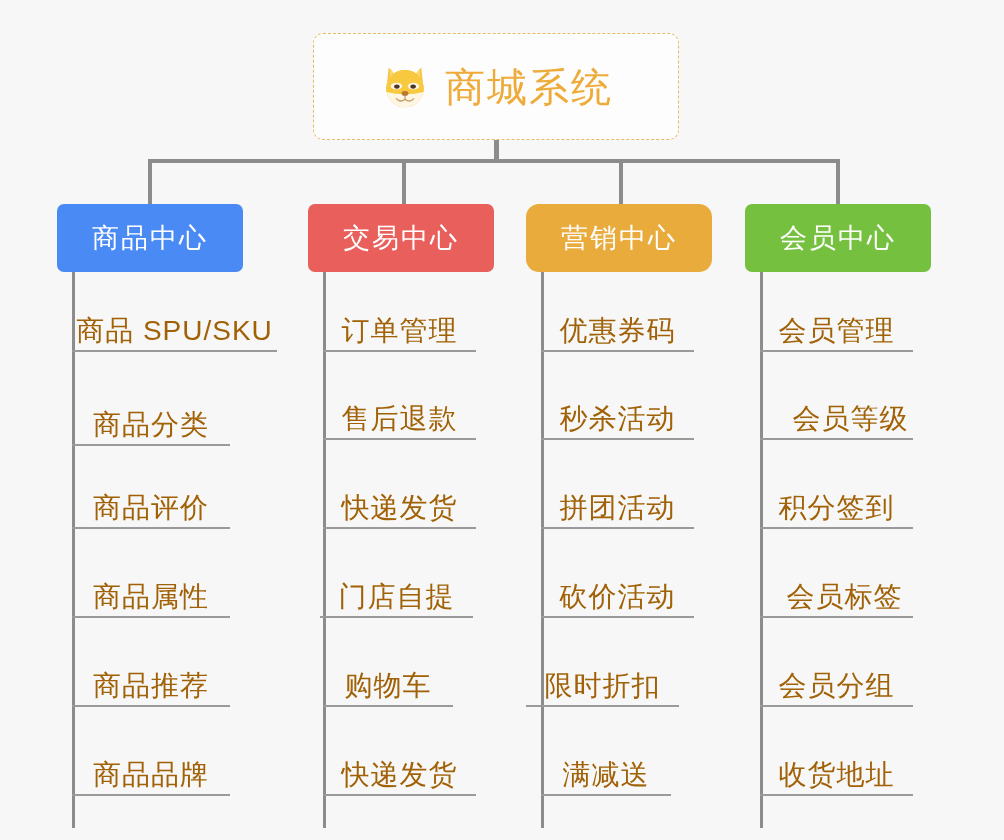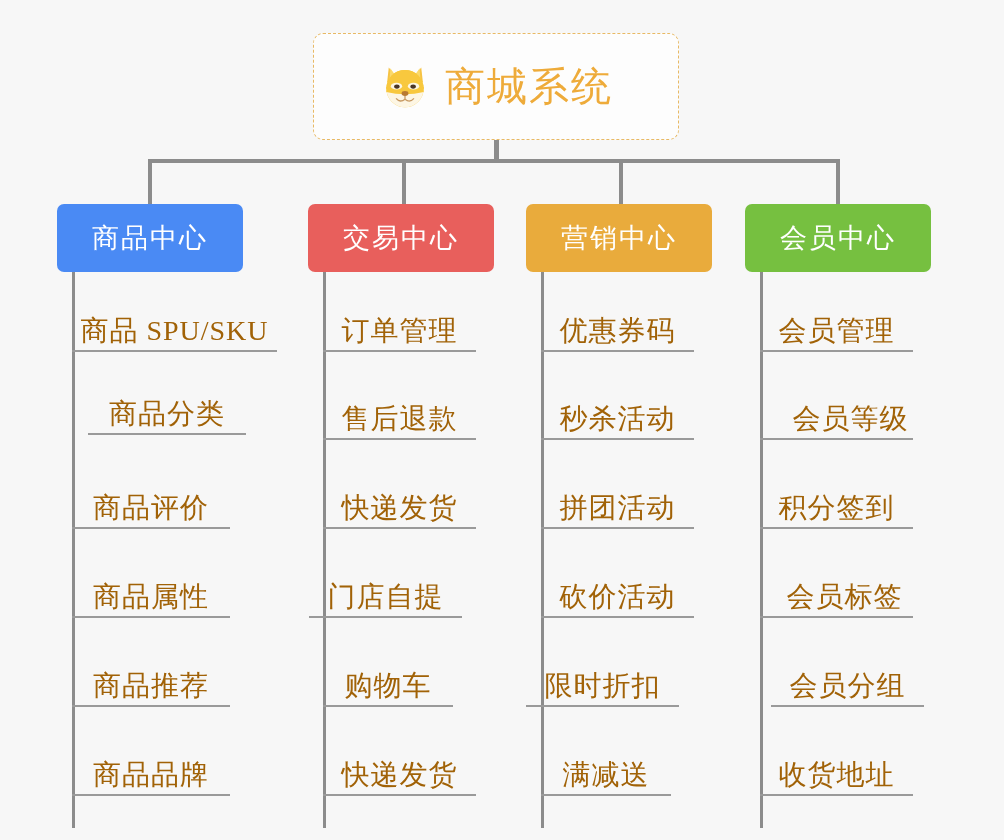--- a/index.html
+++ b/index.html
@@ -13,21 +13,20 @@
     font-family: "Liberation Sans", "DejaVu Sans", sans-serif;
     overflow: hidden;
     position: relative;
   }
 
   #diagram {
     position: absolute;
     left: 0; top: 0;
     width: 868px;
     height: 840px;
-    font-family: Liberation Serif, serif;
   }
 
   
   .root-node {
     position: absolute;
     left: 313px;
     top: 33px;
     width: 366px;
     height: 107px;
     box-sizing: border-box;
@@ -144,21 +143,21 @@
 
   <div class="column" style="left:57px; width:240px;">
     <div class="cat-header" style="width:186px; background:#4a8af4;text-align:center;">
       <span>商品中心</span>
     </div>
     <div class="spine" style="left:15px; top:68px; height:556px;"></div>
 
     <div class="leaf" style="left:15px; top:98px; width:205px; height:50px;">
       <span class="leaf-label">商品 SPU/SKU</span>
     </div>
-    <div class="leaf" style="left:15px; top:181px; width:158px; height:50px;margin-left:16px;">
+    <div class="leaf" style="left:15px; top:192px; width:158px; height:50px;">
       <span class="leaf-label">商品分类</span>
     </div>
     <div class="leaf" style="left:15px; top:275px; width:158px; height:50px;">
       <span class="leaf-label">商品评价</span>
     </div>
     <div class="leaf" style="left:15px; top:364px; width:158px; height:50px;">
       <span class="leaf-label">商品属性</span>
     </div>
     <div class="leaf" style="left:15px; top:453px; width:158px; height:50px;">
       <span class="leaf-label">商品推荐</span>
@@ -176,33 +175,33 @@
 
     <div class="leaf" style="left:15px; top:98px; width:153px; height:50px;">
       <span class="leaf-label">订单管理</span>
     </div>
     <div class="leaf" style="left:15px; top:186px; width:153px; height:50px;">
       <span class="leaf-label">售后退款</span>
     </div>
     <div class="leaf" style="left:15px; top:275px; width:153px; height:50px;">
       <span class="leaf-label">快递发货</span>
     </div>
-    <div class="leaf" style="left:1px; top:364px; width:153px; height:50px;">
+    <div class="leaf" style="left:12px; top:364px; width:153px; height:50px;">
       <span class="leaf-label">门店自提</span>
     </div>
     <div class="leaf" style="left:15px; top:453px; width:130px; height:50px;">
       <span class="leaf-label">购物车</span>
     </div>
     <div class="leaf" style="left:15px; top:542px; width:153px; height:50px;">
       <span class="leaf-label">快递发货</span>
     </div>
   </div>
 
   <div class="column" style="left:526px; width:200px;">
-    <div class="cat-header" style="width:186px; background:#e9ab3c;">
+    <div class="cat-header" style="width:186px; background:#e9ab3c;border-radius:13px;">
       <span>营销中心</span>
     </div>
     <div class="spine" style="left:15px; top:68px; height:556px;"></div>
 
     <div class="leaf" style="left:15px; top:98px; width:153px; height:50px;">
       <span class="leaf-label">优惠券码</span>
     </div>
     <div class="leaf" style="left:15px; top:186px; width:153px; height:50px;">
       <span class="leaf-label">秒杀活动</span>
     </div>
@@ -231,21 +230,21 @@
     </div>
     <div class="leaf" style="left:15px; top:186px; width:153px; height:50px;padding-left:28px;">
       <span class="leaf-label">会员等级</span>
     </div>
     <div class="leaf" style="left:15px; top:275px; width:153px; height:50px;">
       <span class="leaf-label">积分签到</span>
     </div>
     <div class="leaf" style="left:15px; top:364px; width:153px; height:50px;padding-left:16px;">
       <span class="leaf-label">会员标签</span>
     </div>
-    <div class="leaf" style="left:26px; top:453px; width:153px; height:50px;">
+    <div class="leaf" style="left:15px; top:453px; width:153px; height:50px;">
       <span class="leaf-label">会员分组</span>
     </div>
     <div class="leaf" style="left:15px; top:542px; width:153px; height:50px;">
       <span class="leaf-label">收货地址</span>
     </div>
   </div>
 
 </div>
 
 </body></html>

